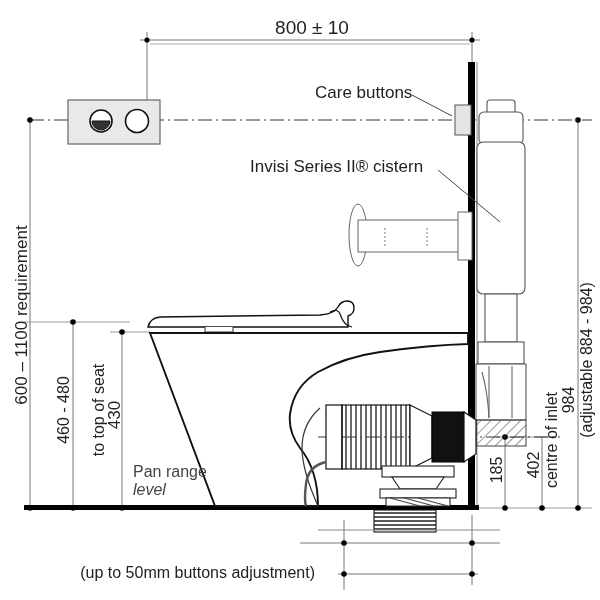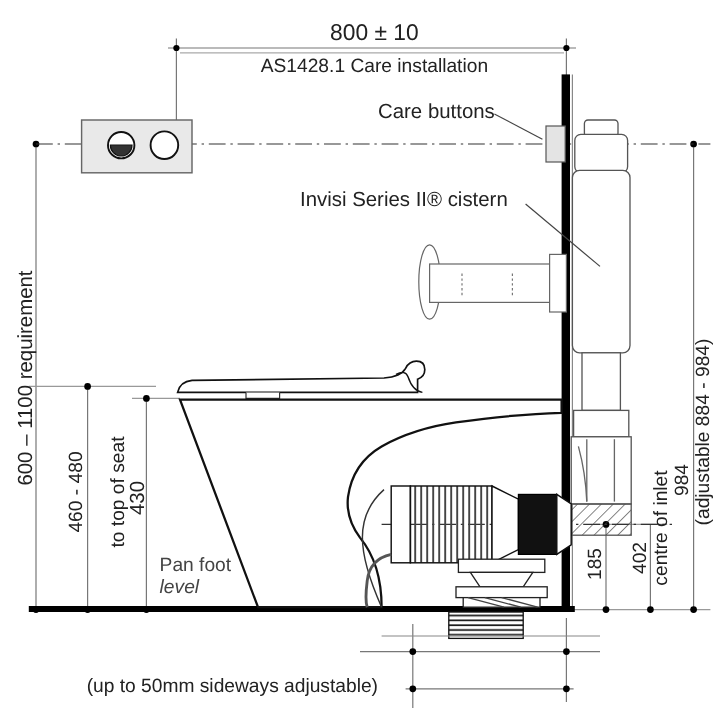--- a/index.html
+++ b/index.html
@@ -174,43 +174,42 @@
 
     <g stroke="#444" stroke-width="1" fill="none">
       <path d="M412 95 L452 116"></path>
       <path d="M438 170 L500 222"></path>
       <path d="M318 530 L500 530" stroke="#888"></path>
     </g>
   </svg>
 
   <div class="lbl c" style="left:247px;top:17px;width:130px;font-size:19px;">800 ± 10</div>
 
-  <div class="lbl c" style="left:182px;top:47px;width:260px;font-size:16px;">AS1428.1 Care installation</div>
 
   <div class="lbl" style="left:315px;top:83px;font-size:17px;">Care buttons</div>
 
   <div class="lbl" style="left:250px;top:157px;font-size:17px;">Invisi Series II® cistern</div>
 
   <div class="lbl vert c" style="left:12px;top:510px;width:390px;font-size:17px;">600 – 1100 requirement</div>
 
   <div class="lbl vert c" style="left:55px;top:500px;width:180px;font-size:16px;">460 - 480</div>
 
   <div class="lbl vert c" style="left:90px;top:500px;width:180px;font-size:16px;">to top of seat</div>
 
   <div class="lbl vert c" style="left:105px;top:500px;width:170px;font-size:17px;">430</div>
 
-  <div class="lbl" style="left:133px;top:463px;font-size:16px;color:#444;">Pan foot</div>
+  <div class="lbl" style="left:133px;top:463px;font-size:16px;color:#444;">Pan range</div>
   <div class="lbl" style="left:133px;top:481px;font-size:16px;color:#444;font-style:italic;">level</div>
 
   <div class="lbl vert c" style="left:488px;top:505px;width:70px;font-size:16px;">185</div>
 
   <div class="lbl vert c" style="left:525px;top:505px;width:80px;font-size:16px;">402</div>
 
   <div class="lbl vert c" style="left:543px;top:505px;width:130px;font-size:16px;">centre of inlet</div>
 
   <div class="lbl vert c" style="left:560px;top:460px;width:120px;font-size:16px;">984</div>
 
   <div class="lbl vert c" style="left:578px;top:500px;width:280px;font-size:16px;">(adjustable 884 - 984)</div>
 
-  <div class="lbl r" style="left:10px;top:564px;width:305px;font-size:16px;">(up to 50mm sideways adjustable)</div>
+  <div class="lbl r" style="left:10px;top:564px;width:305px;font-size:16px;">(up to 50mm buttons adjustment)</div>
 
 
 </div>
 
 </body></html>

